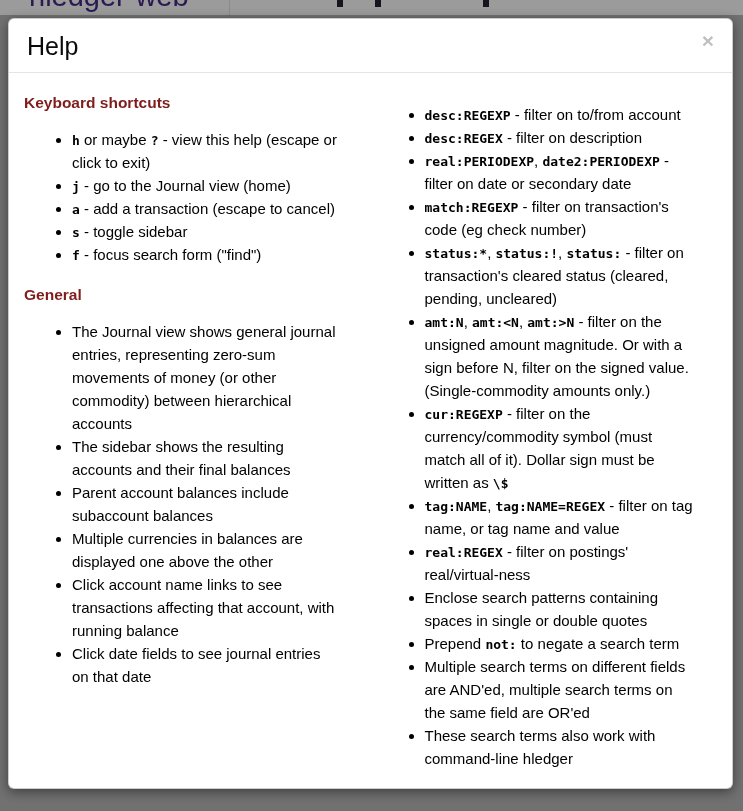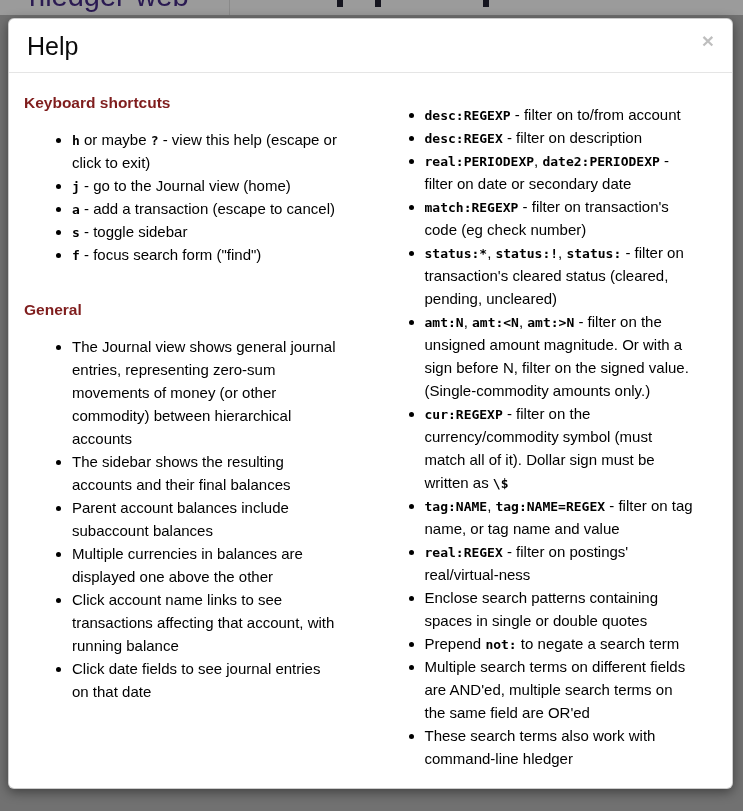--- a/index.html
+++ b/index.html
@@ -45,21 +45,21 @@
   .modal-body{
     display:flex;padding:14px 15px 10px 15px;box-sizing:border-box;
   }
   .col{width:50%;box-sizing:border-box;}
   .col-left{padding-right:14px;}
   .col-right{padding-left:6px;padding-right:4px;}
 
   .section-heading{
     font-size:15.5px;font-weight:bold;color:#7f1d1d;margin:6px 0 11px 0;line-height:19px;
   }
-  .section + .section .section-heading{margin-top:34px;}
+  .section + .section .section-heading{margin-top:19px;}
   ul.help-list{
     margin:16px;padding:0 0 0 32px;list-style-type:disc;
   }
   ul.help-list li{
     font-size:15px;line-height:23px;margin:0;padding:0;color:#000;
   }
   .code-term{
     font-family:"DejaVu Sans Mono","Liberation Mono",monospace;
     font-weight:bold;font-size:13px;line-height:1;color:#000;
   }

